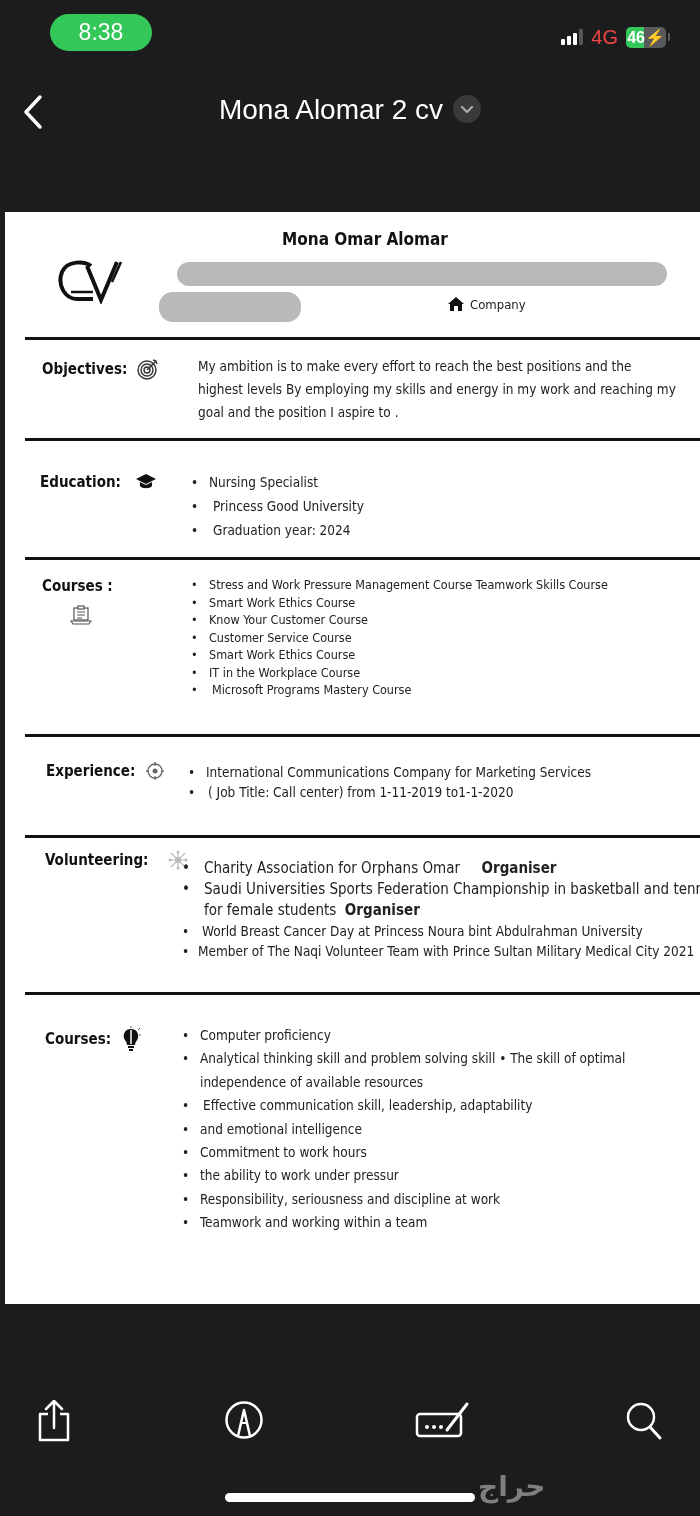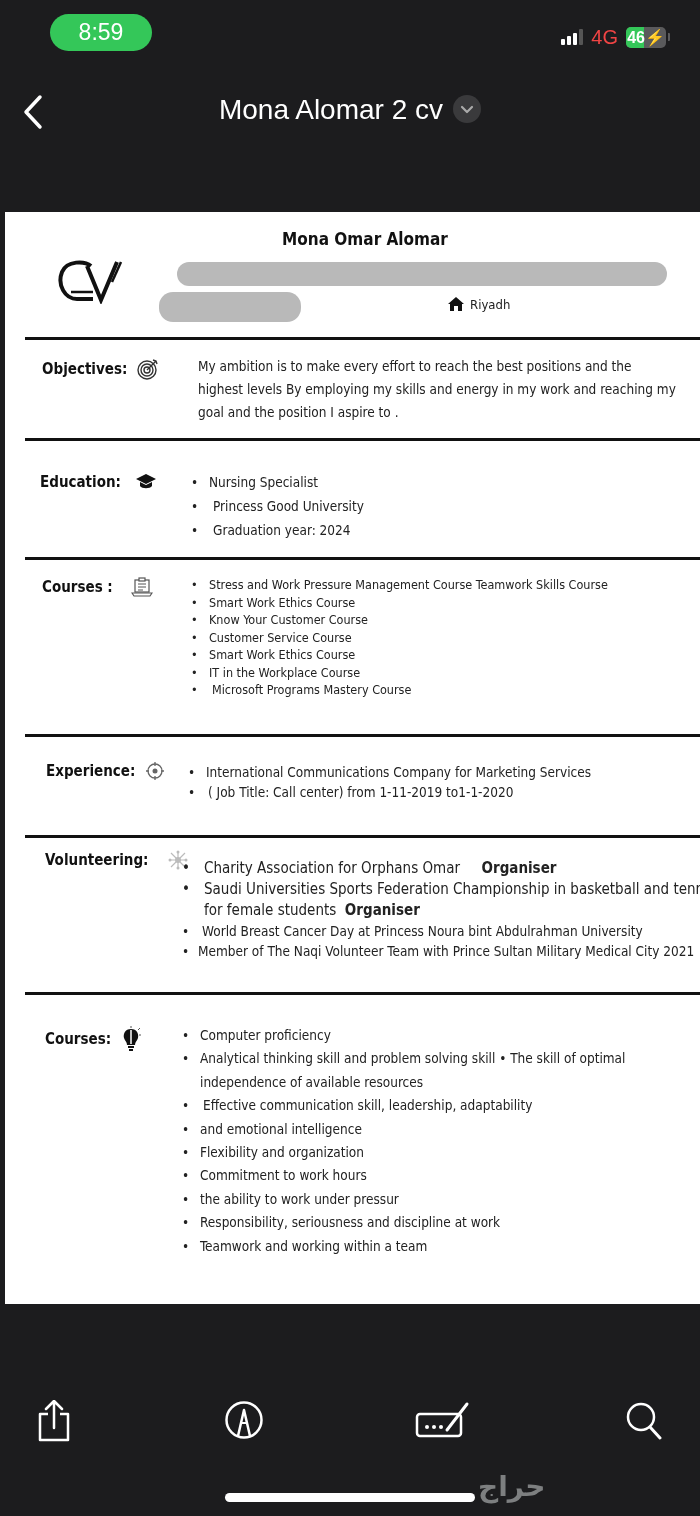--- a/index.html
+++ b/index.html
@@ -52,21 +52,21 @@
   .bold { font-weight:bold; }
 
   
   .toolbar-icon { position:absolute; top:1400px; width:40px; height:40px; }
   .home-indicator { position:absolute; left:225px; top:1493px; width:250px; height:9px; background:#fff; border-radius:5px; }
   .watermark { position:absolute; left:478px; top:1462px; font-size:28px; color:#7d7f80; font-weight:bold; font-family:"DejaVu Sans", sans-serif; line-height:50px; }
 </style>
 </head>
 <body>
 
-<div class="time-pill">8:59</div>
+<div class="time-pill">8:38</div>
 <div class="status-right">
   <div class="signal">
     <span style="height:6px"></span>
       <span style="height:9px"></span>
       <span style="height:12px"></span>
       <span class="dim" style="height:16px"></span>
   </div>
   <span class="net">4G</span>
   <div class="battery">
     <div class="fill" id="battery-fill" style="width: 46%;"></div>
@@ -96,21 +96,21 @@
     <path d="M64 4 L55 24" stroke="#111" stroke-width="2.5"></path>
   </svg>
 
   <div class="redact" style="left:172px;top:50px;width:490px;height:24px;"></div>
   <div class="redact" style="left:154px;top:80px;width:142px;height:30px;"></div>
 
   <div class="loc">
     <svg width="18" height="16" viewBox="0 0 18 16">
         <path d="M9 1 L1 8 L3 8 L3 15 L7 15 L7 10 L11 10 L11 15 L15 15 L15 8 L17 8 Z" fill="#111"></path>
       </svg>
-    <span>Riyadh</span>
+    <span>Company</span>
   </div>
 
   <div class="rule" style="top:125px;"></div>
 
   <div class="sec-label" style="left:37px;top:146px;">
     <span>Objectives:</span>
     <svg class="sec-icon" width="22" height="22" viewBox="0 0 22 22">
       <circle cx="10" cy="12" r="9" stroke="#333" stroke-width="1.4" fill="none"></circle>
       <circle cx="10" cy="12" r="6" stroke="#333" stroke-width="1.4" fill="none"></circle>
       <circle cx="10" cy="12" r="3" stroke="#333" stroke-width="1.4" fill="none"></circle>
@@ -129,21 +129,21 @@
     </svg>
   </div>
   <ul class="blist edu" style="left:186px;top:258px;">
     <li>Nursing Specialist</li>
     <li style="padding-left:22px;">Princess Good University</li>
     <li style="padding-left:22px;">Graduation year: 2024</li>
   </ul>
 
   <div class="rule" style="top:345px;"></div>
 
-  <div class="sec-label" style="left:37px;top:365px;">
+  <div class="sec-label" style="left:37px;top:365px;flex-direction:column;">
     <span>Courses :</span>
     <svg class="sec-icon" width="22" height="20" viewBox="0 0 22 20" style="margin-left:8px;">
       <rect x="4" y="3" width="14" height="12" stroke="#555" stroke-width="1.2" fill="none"></rect>
       <rect x="8" y="1" width="6" height="3" stroke="#555" stroke-width="1.2" fill="#fff"></rect>
       <path d="M7 7 H15 M7 10 H15 M7 13 H12" stroke="#555" stroke-width="1"></path>
       <path d="M1 16 H21 L19 19 H3 Z" stroke="#555" stroke-width="1.2" fill="none"></path>
     </svg>
   </div>
   <ul class="blist courses" style="left:186px;top:364px;width:420px;">
     <li>Stress and Work Pressure Management Course Teamwork Skills Course</li>
@@ -208,21 +208,20 @@
       <rect x="7" y="20" width="6" height="2" fill="#111"></rect>
         <rect x="8" y="23" width="4" height="2" fill="#111"></rect>
       <path d="M10 0 V2 M17 4 L19 2 M18 9 H20" stroke="#555" stroke-width="1"></path>
     </svg>
   </div>
   <ul class="blist skills" style="left:177px;top:812px;width:460px;">
     <li>Computer proficiency</li>
     <li>Analytical thinking skill and problem solving skill • The skill of optimal independence of available resources</li>
     <li style="padding-left:21px;">Effective communication skill, leadership, adaptability</li>
     <li>and emotional intelligence</li>
-    <li>Flexibility and organization</li>
     <li>Commitment to work hours</li>
     <li>the ability to work under pressur</li>
     <li>Responsibility, seriousness and discipline at work</li>
     <li>Teamwork and working within a team</li>
   </ul>
 </div>
 
 <div class="toolbar-icon" style="left:34px;">
   <svg width="40" height="44" viewBox="0 0 40 44">
     <path d="M14 14 H6 V40 H34 V14 H26" stroke="#fff" stroke-width="2.5" fill="none" stroke-linejoin="round"></path>

